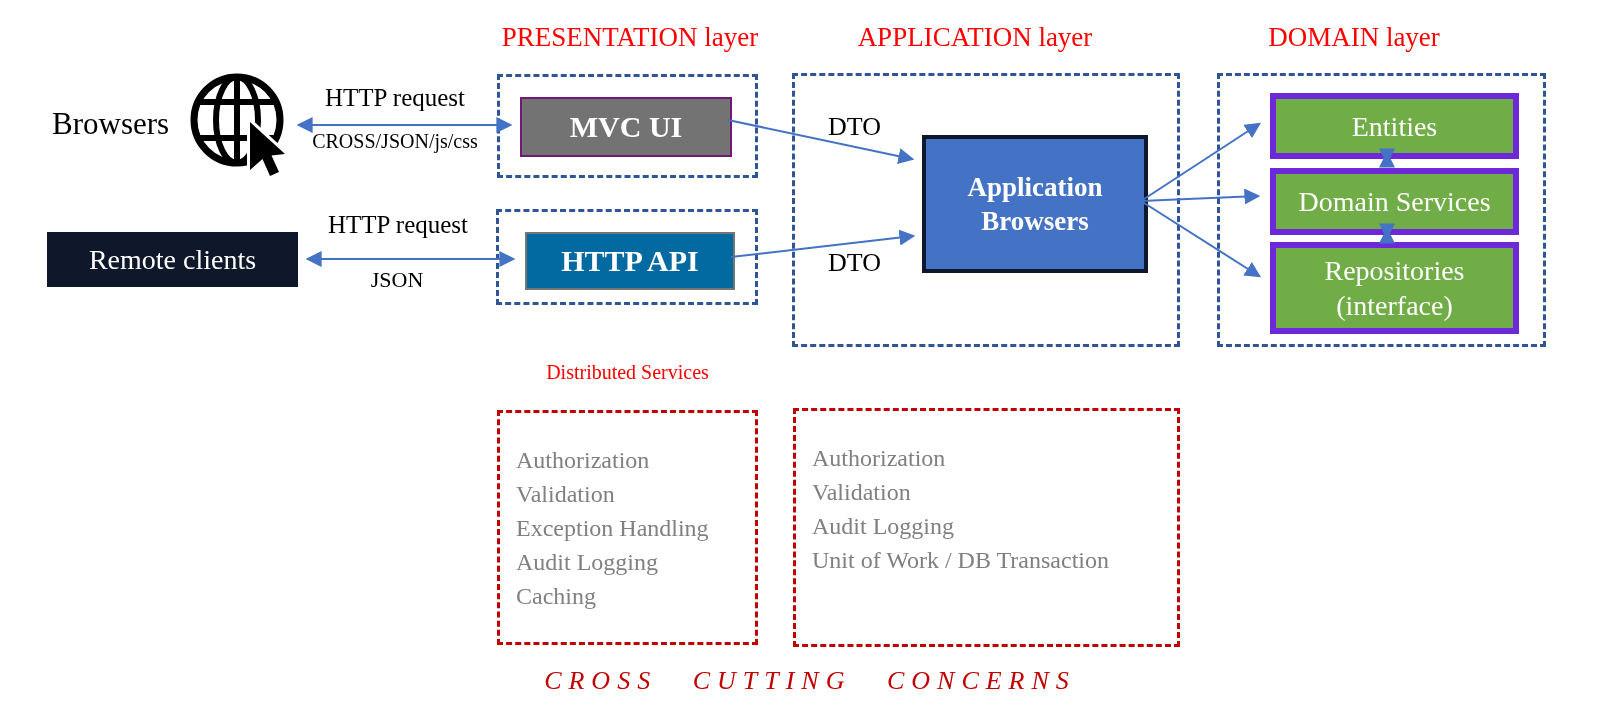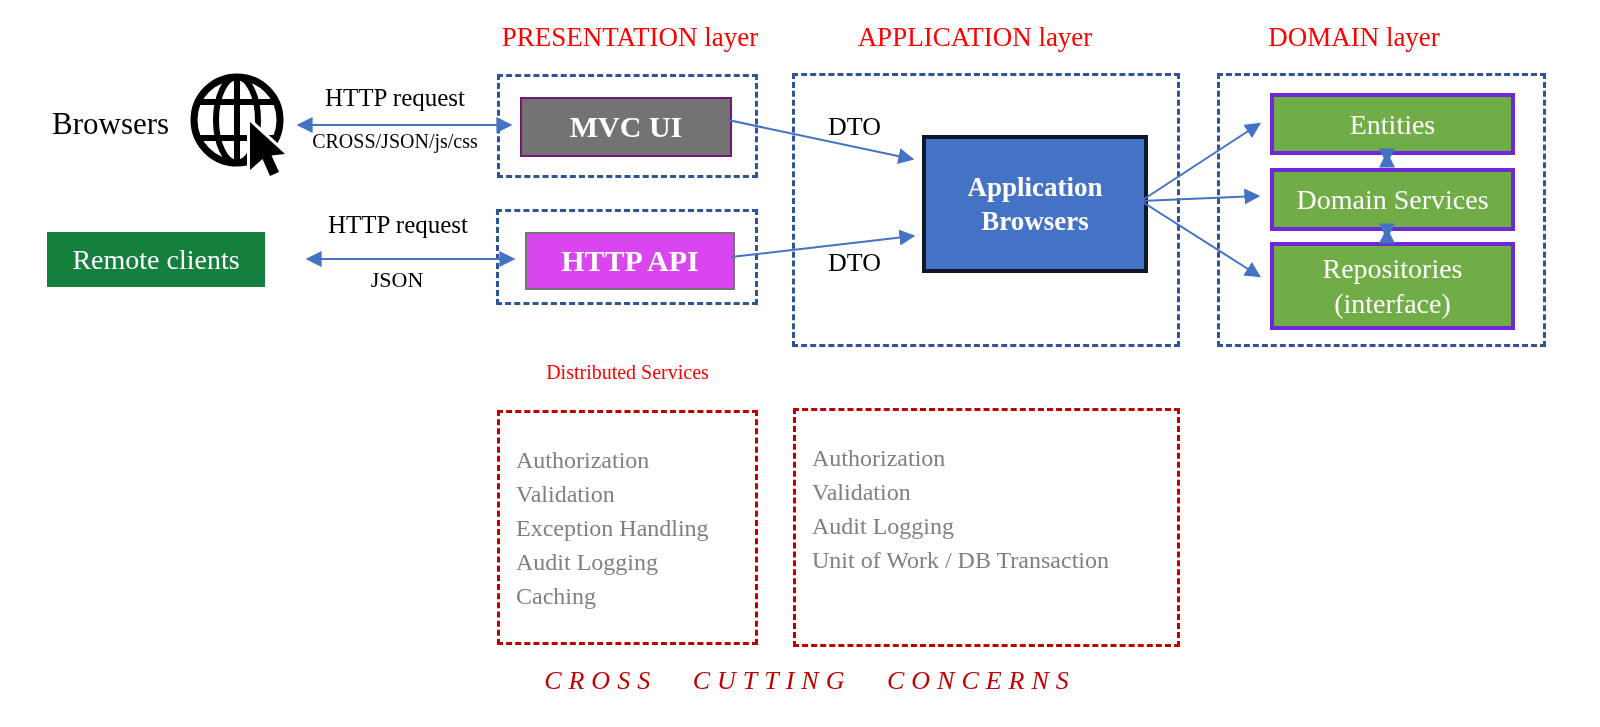--- a/index.html
+++ b/index.html
@@ -48,44 +48,44 @@
     color: #ffffff;
     text-align: center;
   }
   .mvc-ui {
     left: 520px; top: 97px; width: 208px; height: 56px;
     background: #737373; border: 2px solid #701a75;
     font-weight: bold; font-size: 30px;
   }
   .http-api {
     left: 525px; top: 232px; width: 206px; height: 54px;
-    background: #d946ef; border: 2px solid #757575;
+    background: #0369a1; border: 2px solid #757575;
     font-weight: bold; font-size: 30px;
   }
   .app-services {
     left: 922px; top: 135px; width: 218px; height: 130px;
     background: #4472C4; border: 4px solid #0f172a;
     font-weight: bold; font-size: 27px; line-height: 34px;
   }
   .green {
-    background: #70AD47; border: 4px solid #6d28d9;
+    background: #70AD47; border: 6px solid #6d28d9;
     font-size: 28px; line-height: 35px;
   }
   .entities        { left: 1270px; top: 93px;  width: 237px; height: 54px; }
   .domain-services { left: 1270px; top: 168px; width: 237px; height: 55px; }
   .repositories    { left: 1270px; top: 242px; width: 237px; height: 80px; }
 
   
   .browsers-label {
     left: 52px; top: 106px; font-size: 31px; color: #000;
     white-space: nowrap;
   }
   .remote-clients {
-    left: 47px; top: 232px; width: 218px; height: 55px;
-    background: #15803d; color: #ffffff;
+    left: 47px; top: 232px; width: 251px; height: 55px;
+    background: #0f172a; color: #ffffff;
     display: flex; align-items: center; justify-content: center;
     font-size: 28px;
   }
 
   
   .edge-text { position: absolute; color: #000; text-align: center; white-space: nowrap; }
   .http-req-top    { left: 305px; top: 84px;  width: 180px; font-size: 25px; }
   .html-json       { left: 302px; top: 130px; width: 186px; font-size: 20px; }
   .http-req-bottom { left: 308px; top: 211px; width: 180px; font-size: 25px; }
   .json-lbl        { left: 332px; top: 267px; width: 130px; font-size: 22px; }

